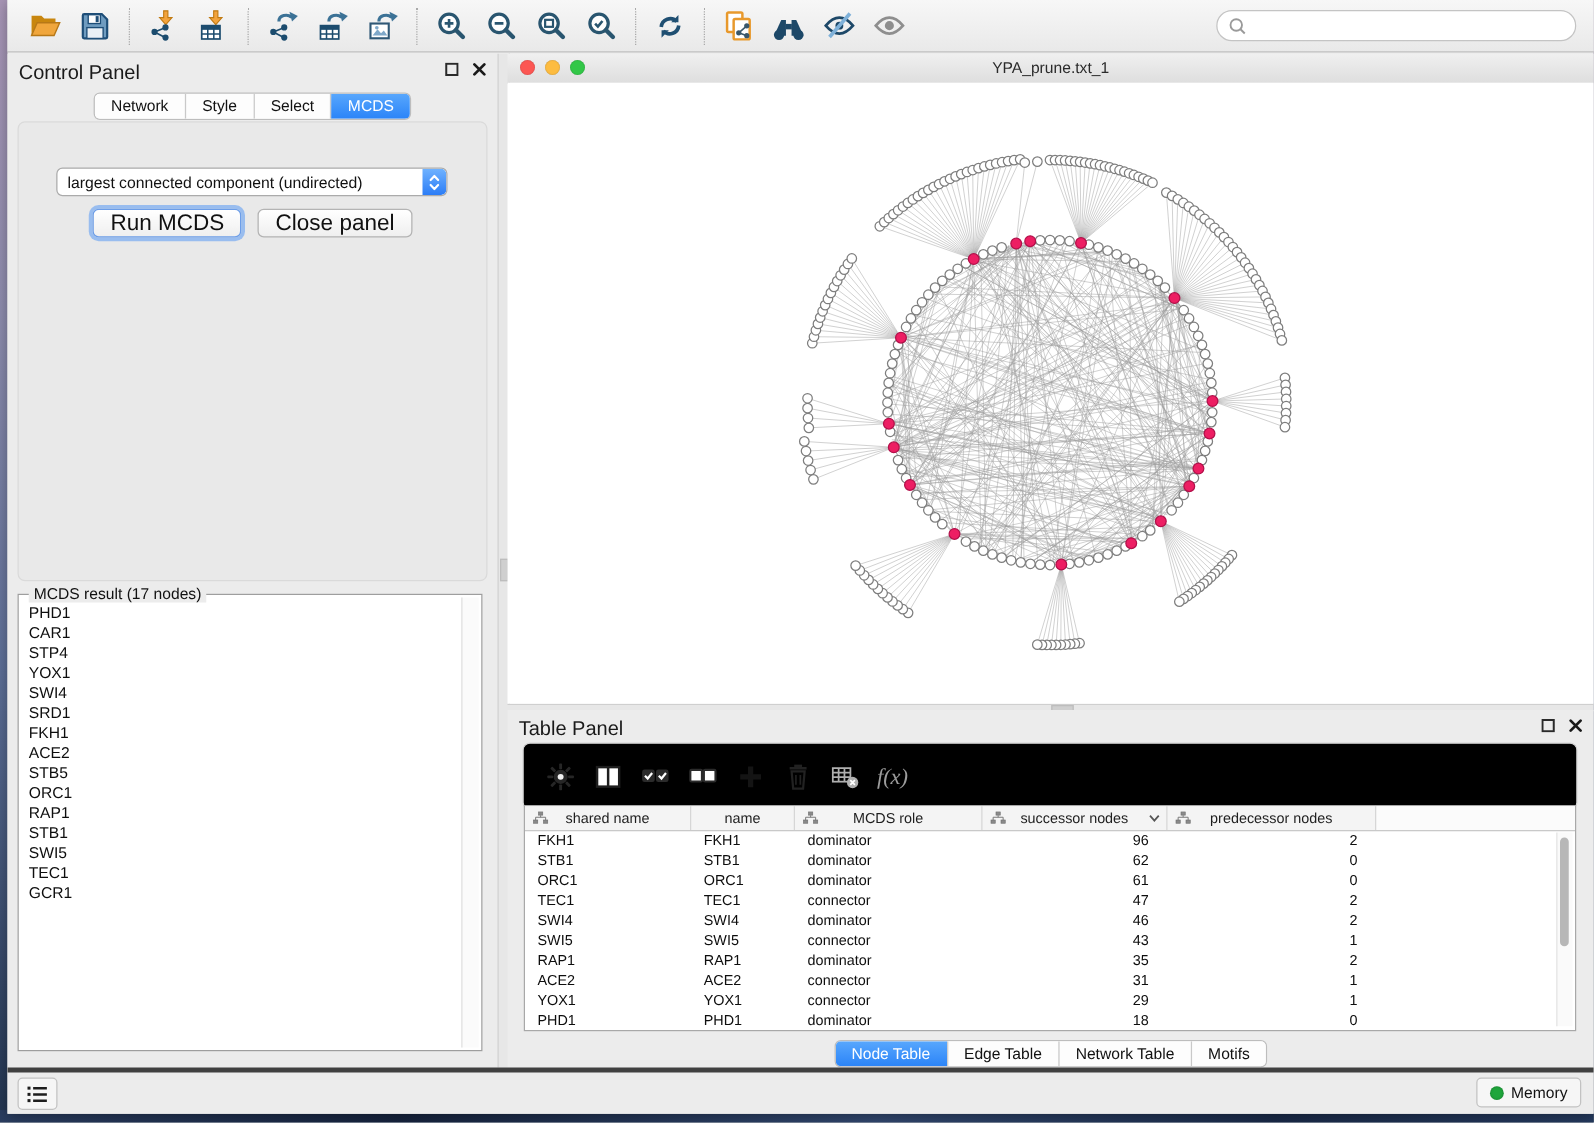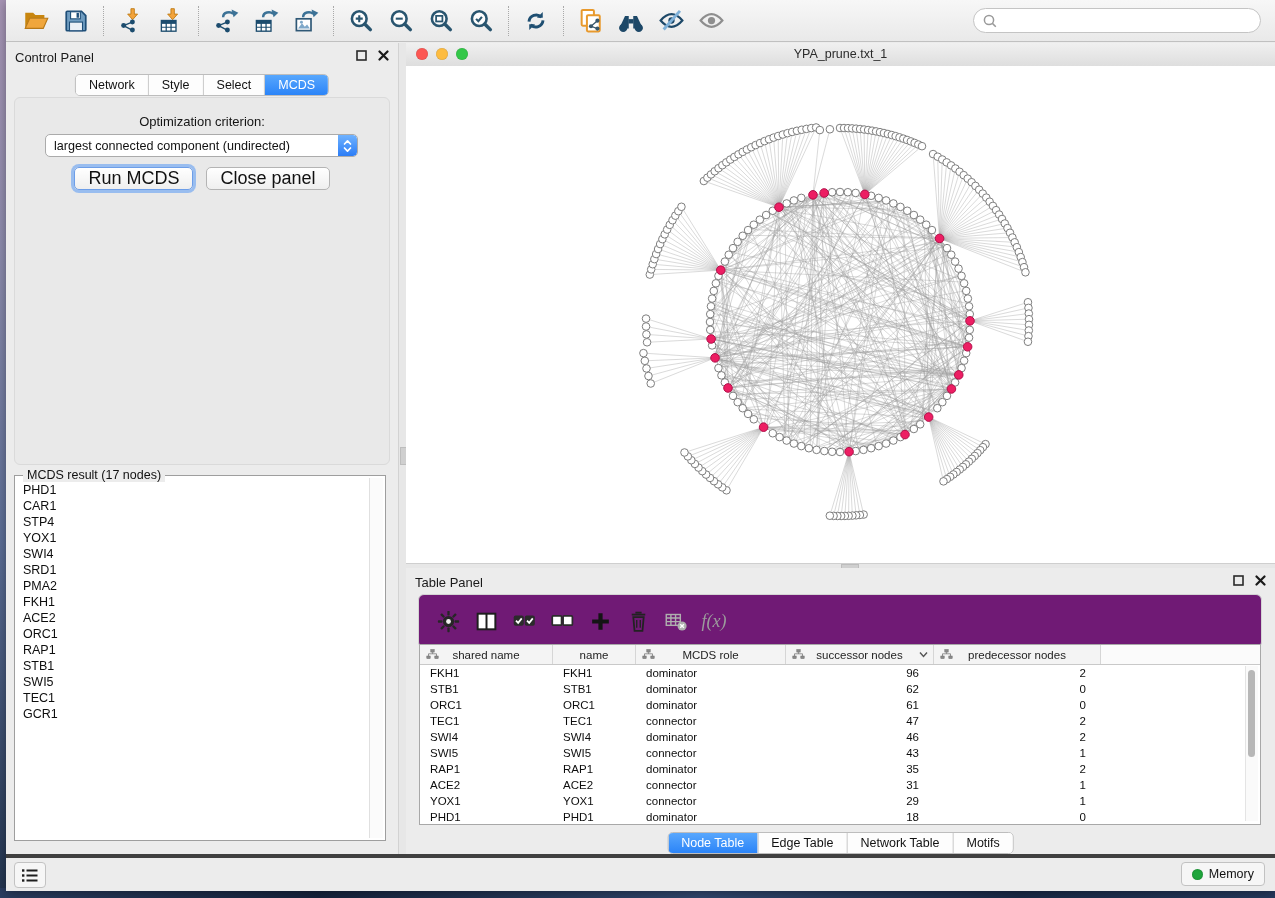--- a/index.html
+++ b/index.html
@@ -18,21 +18,21 @@
     display:flex;align-items:center;padding:0 10px;box-sizing:border-box;}
   .tbtn{width:30px;height:30px;display:flex;align-items:center;justify-content:center;margin:0 5px;flex:0 0 auto;}
   .tsep{width:0;height:30px;border-left:1px dotted #A9A9A9;margin:0 7px;flex:0 0 auto;}
   .tspacer{flex:1 1 auto;}
   .searchbox{width:288px;height:25px;border:1px solid #C4C4C4;border-radius:13px;background:#fff;
     display:flex;align-items:center;padding:0 8px;box-sizing:border-box;margin-right:4px;}
   .searchbox input{border:none;outline:none;flex:1;font-size:12px;font-family:"Liberation Sans",sans-serif;background:transparent;}
 
   
   .control-panel{position:absolute;left:0;top:43px;width:392px;bottom:33px;background:#ECECEC;}
-  .panel-title{position:absolute;left:9px;top:7px;font-size:13px;color:#1A1A1A;}
+  .panel-title{position:absolute;left:9px;top:7px;font-size:16px;color:#1A1A1A;}
   .winbtns{position:absolute;right:9px;top:7px;display:flex;gap:11px;align-items:center;}
   .cp-inner{position:absolute;left:8px;right:8px;top:54px;height:366px;background:#E9E9E9;
     border:1px solid #DADADA;border-radius:6px;}
   .segbar{display:inline-flex;border:1px solid #BDBDBD;border-radius:5px;overflow:hidden;background:#FDFDFD;}
   .seg{padding:3px 13px;font-size:12.5px;color:#111;border-left:1px solid #C9C9C9;background:#FDFDFD;white-space:nowrap;}
   .seg:first-child{border-left:none;}
   .seg.sel{background:linear-gradient(#58A7FD,#2B84F8);color:#fff;}
   .cp-tabs{position:absolute;top:31px;left:50%;transform:translateX(-50%);z-index:2;}
   .opt-label{position:absolute;top:71px;left:0;width:100%;text-align:center;font-size:13px;color:#141414;}
   .select{position:absolute;left:39px;top:91px;width:313px;height:23px;background:#fff;border:1px solid #ABABAB;
@@ -62,21 +62,21 @@
   .net-window{position:absolute;left:400px;top:43px;right:0;height:520px;}
   .net-titlebar{position:absolute;left:0;right:0;top:0;height:23px;
     background:linear-gradient(#F0F0F0,#DEDEDE);border-bottom:1px solid #BDBDBD;}
   .lights{position:absolute;left:10px;top:5px;display:flex;gap:8px;}
   .light{width:12px;height:12px;border-radius:50%;box-shadow:inset 0 0 1px rgba(0,0,0,.35);}
   .net-title{position:absolute;left:0;right:0;top:4px;text-align:center;font-size:12.5px;color:#2B2B2B;}
   .net-canvas{position:absolute;left:0;right:0;top:23px;height:497px;background:#fff;}
 
   
   .table-panel{position:absolute;left:400px;top:568px;right:0;bottom:33px;background:#ECECEC;}
-  .tp-toolbar{position:absolute;left:12px;right:13px;top:26px;height:54px;background:#701a75;
+  .tp-toolbar{position:absolute;left:12px;right:13px;top:26px;height:54px;background:#000000;
     border:1px solid #D4D4D4;border-radius:6px;display:flex;align-items:center;padding-left:10px;box-sizing:border-box;}
   .tpbtn{width:30px;height:30px;display:flex;align-items:center;justify-content:center;margin:0 4px;}
   .fx{font-family:"Liberation Serif",serif;font-style:italic;font-size:18px;color:#9C9C9C;}
   .tbl{position:absolute;left:13px;right:14px;top:76px;height:181px;background:#fff;border:1px solid #A8A8A8;box-sizing:border-box;}
   .thead{display:flex;height:19px;background:#F4F4F4;border-bottom:1px solid #C9C9C9;}
   .th{position:relative;display:flex;align-items:center;justify-content:center;
     font-size:11.5px;color:#1E1E1E;border-right:1px solid #D6D6D6;box-sizing:border-box;flex:0 0 auto;}
   .th .tree{position:absolute;left:6px;top:4px;}
   .th .sort{position:absolute;right:5px;top:6px;}
   .thead .rest{flex:1 1 auto;background:#FBFBFB;}
@@ -264,21 +264,20 @@
           <path d="M1.5 1.5l8 8M9.5 1.5l-8 8" stroke="#1A1A1A" stroke-width="2.2" stroke-linecap="round"></path>
         </svg>
     </span>
     <div class="cp-inner"></div>
     <span class="segbar cp-tabs" id="cp-tabs">
         <span class="seg">Network</span>
         <span class="seg">Style</span>
         <span class="seg">Select</span>
         <span class="seg sel">MCDS</span>
       </span>
-    <div class="opt-label">Optimization criterion:</div>
     <div class="select">
       <span class="val">largest connected component (undirected)</span>
       <span class="cap">
         <svg width="9" height="14" viewBox="0 0 9 14">
             <path d="M1.5 5L4.5 1.8 7.5 5M1.5 9l3 3.2 3-3.2" fill="none" stroke="#fff" stroke-width="1.7" stroke-linecap="round" stroke-linejoin="round"></path>
           </svg>
       </span>
     </div>
     <div class="cp-btns">
       <button class="btn focus">Run MCDS</button>
@@ -286,23 +285,23 @@
     </div>
     <div class="groupbox">
       <span class="legend">MCDS result (17 nodes)</span>
       <div class="mcds-list" id="mcds-list">
           <div class="mcds-item">PHD1</div>
           <div class="mcds-item">CAR1</div>
           <div class="mcds-item">STP4</div>
           <div class="mcds-item">YOX1</div>
           <div class="mcds-item">SWI4</div>
           <div class="mcds-item">SRD1</div>
-          <div class="mcds-item">PMA2</div>
           <div class="mcds-item">FKH1</div>
           <div class="mcds-item">ACE2</div>
+          <div class="mcds-item">STB5</div>
           <div class="mcds-item">ORC1</div>
           <div class="mcds-item">RAP1</div>
           <div class="mcds-item">STB1</div>
           <div class="mcds-item">SWI5</div>
           <div class="mcds-item">TEC1</div>
           <div class="mcds-item">GCR1</div>
         </div>
       <div class="mcds-scroll"></div>
     </div>
   </div>

